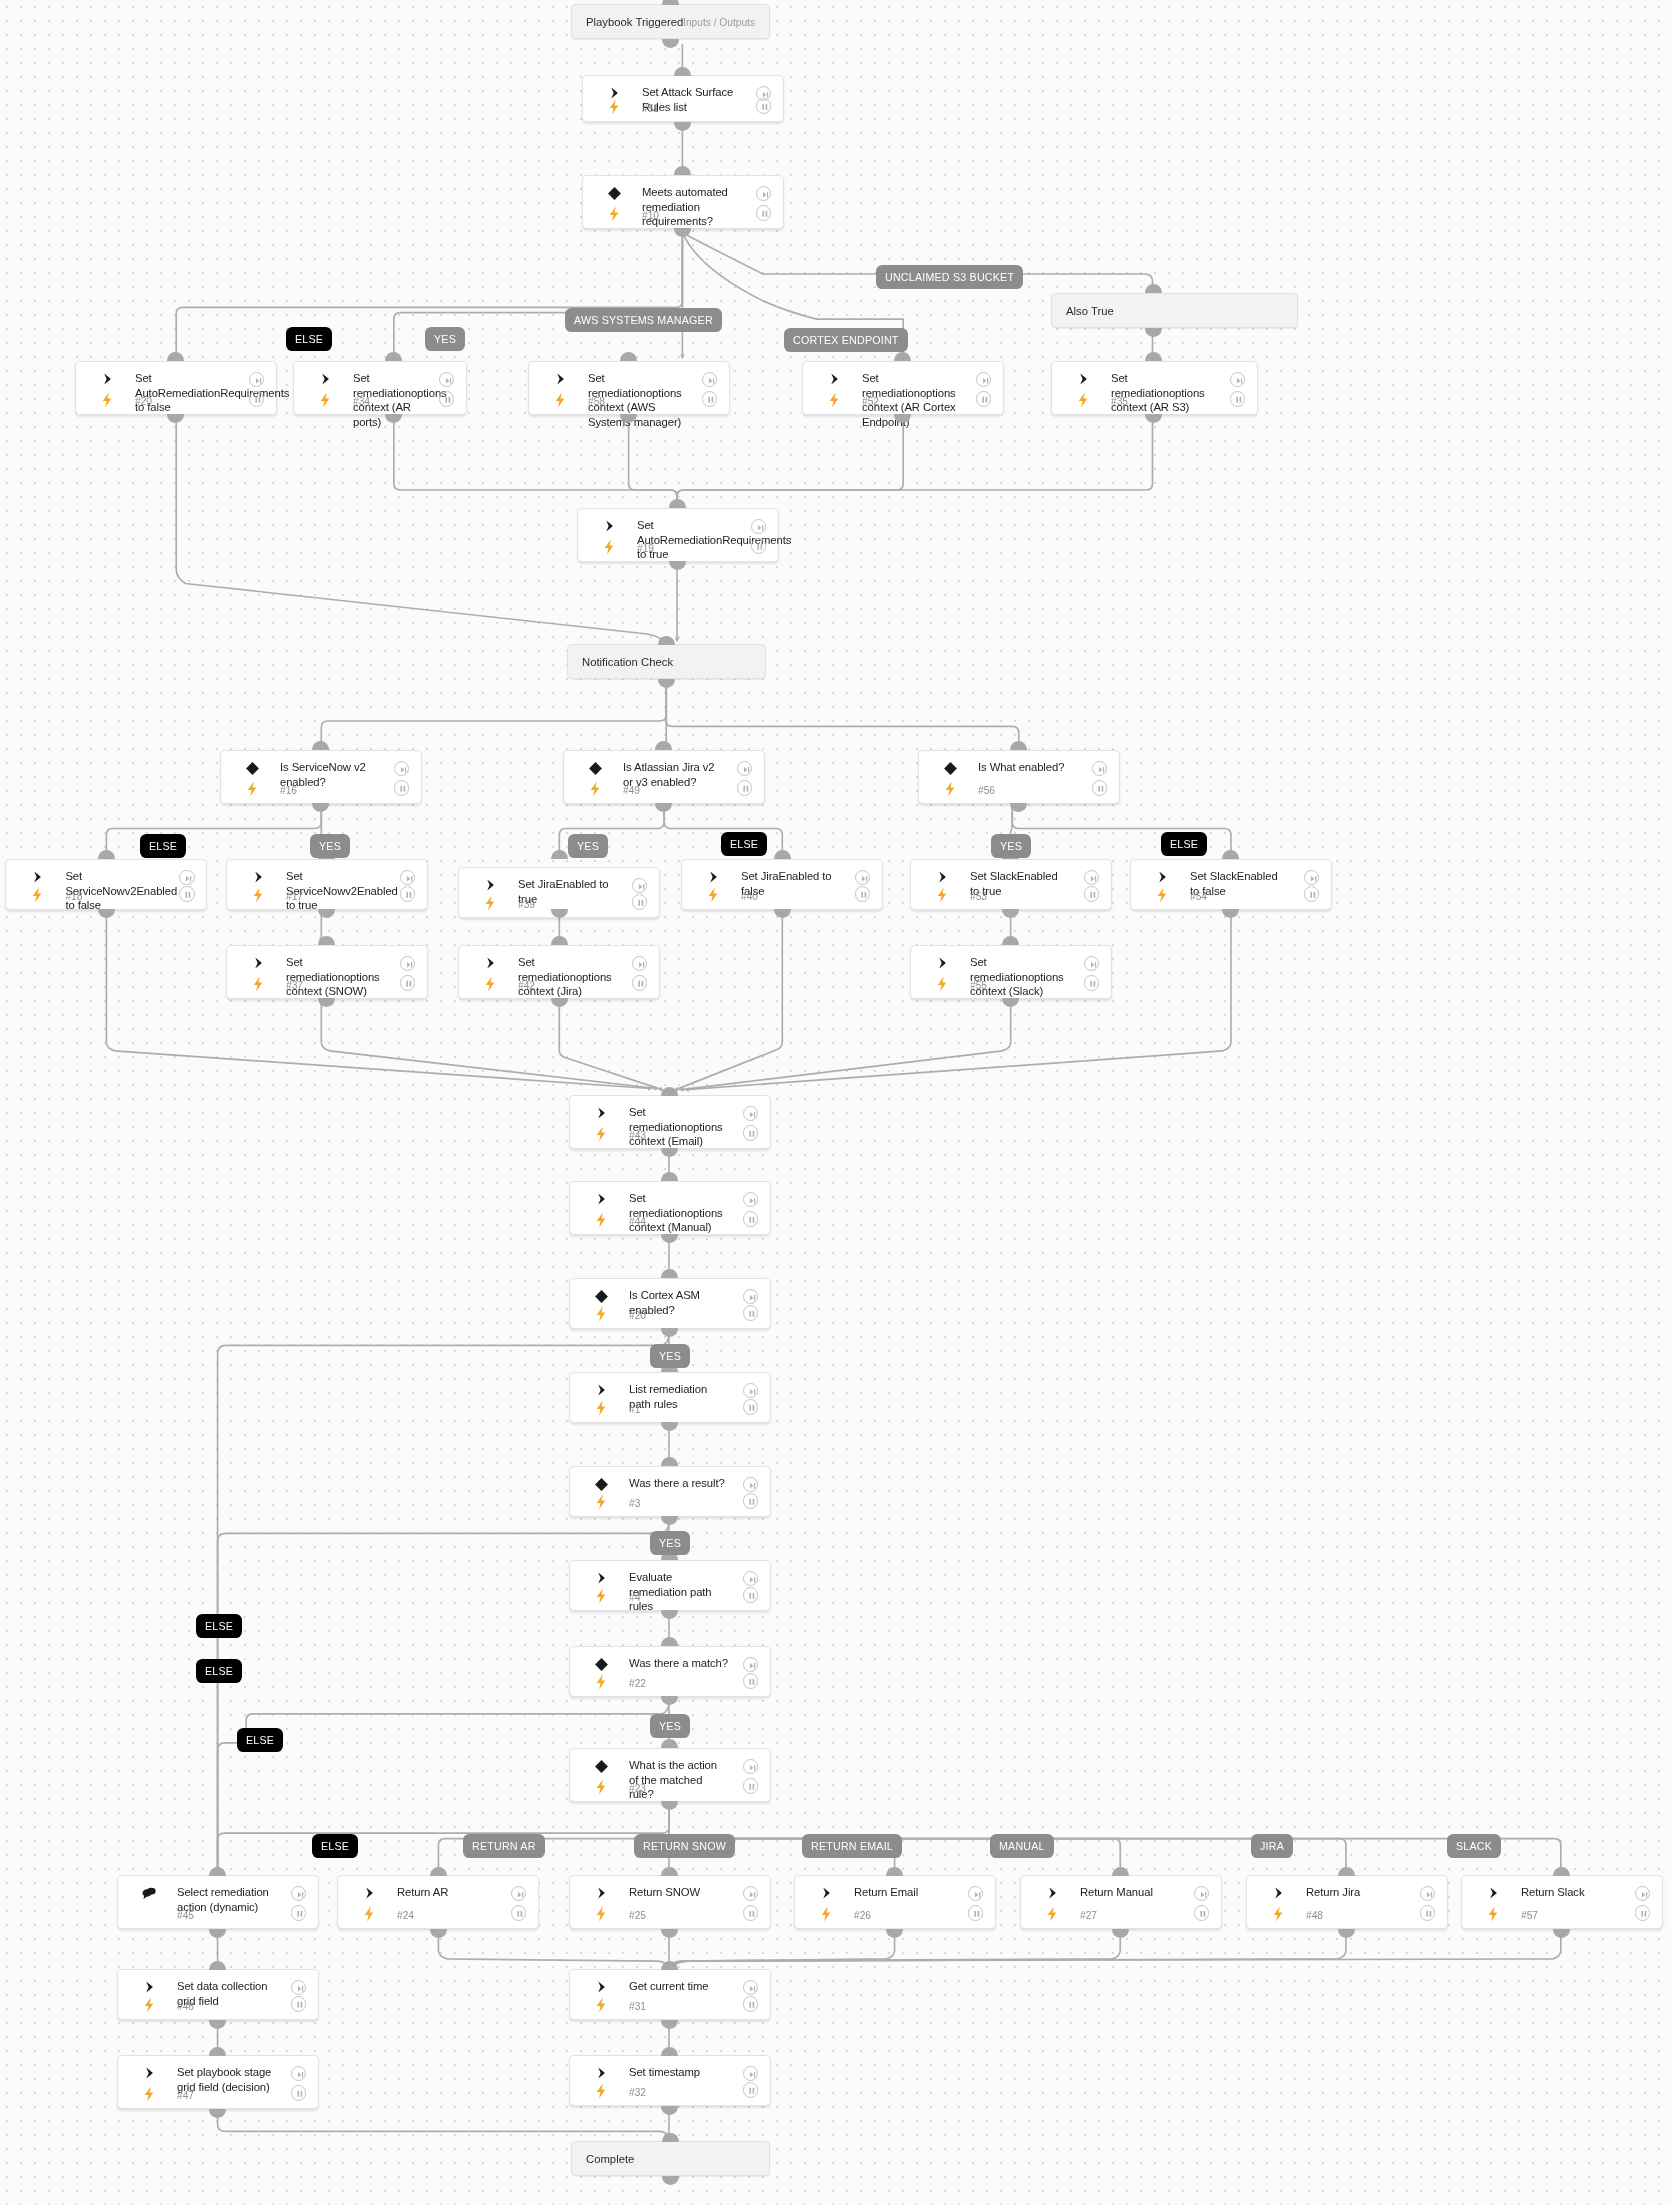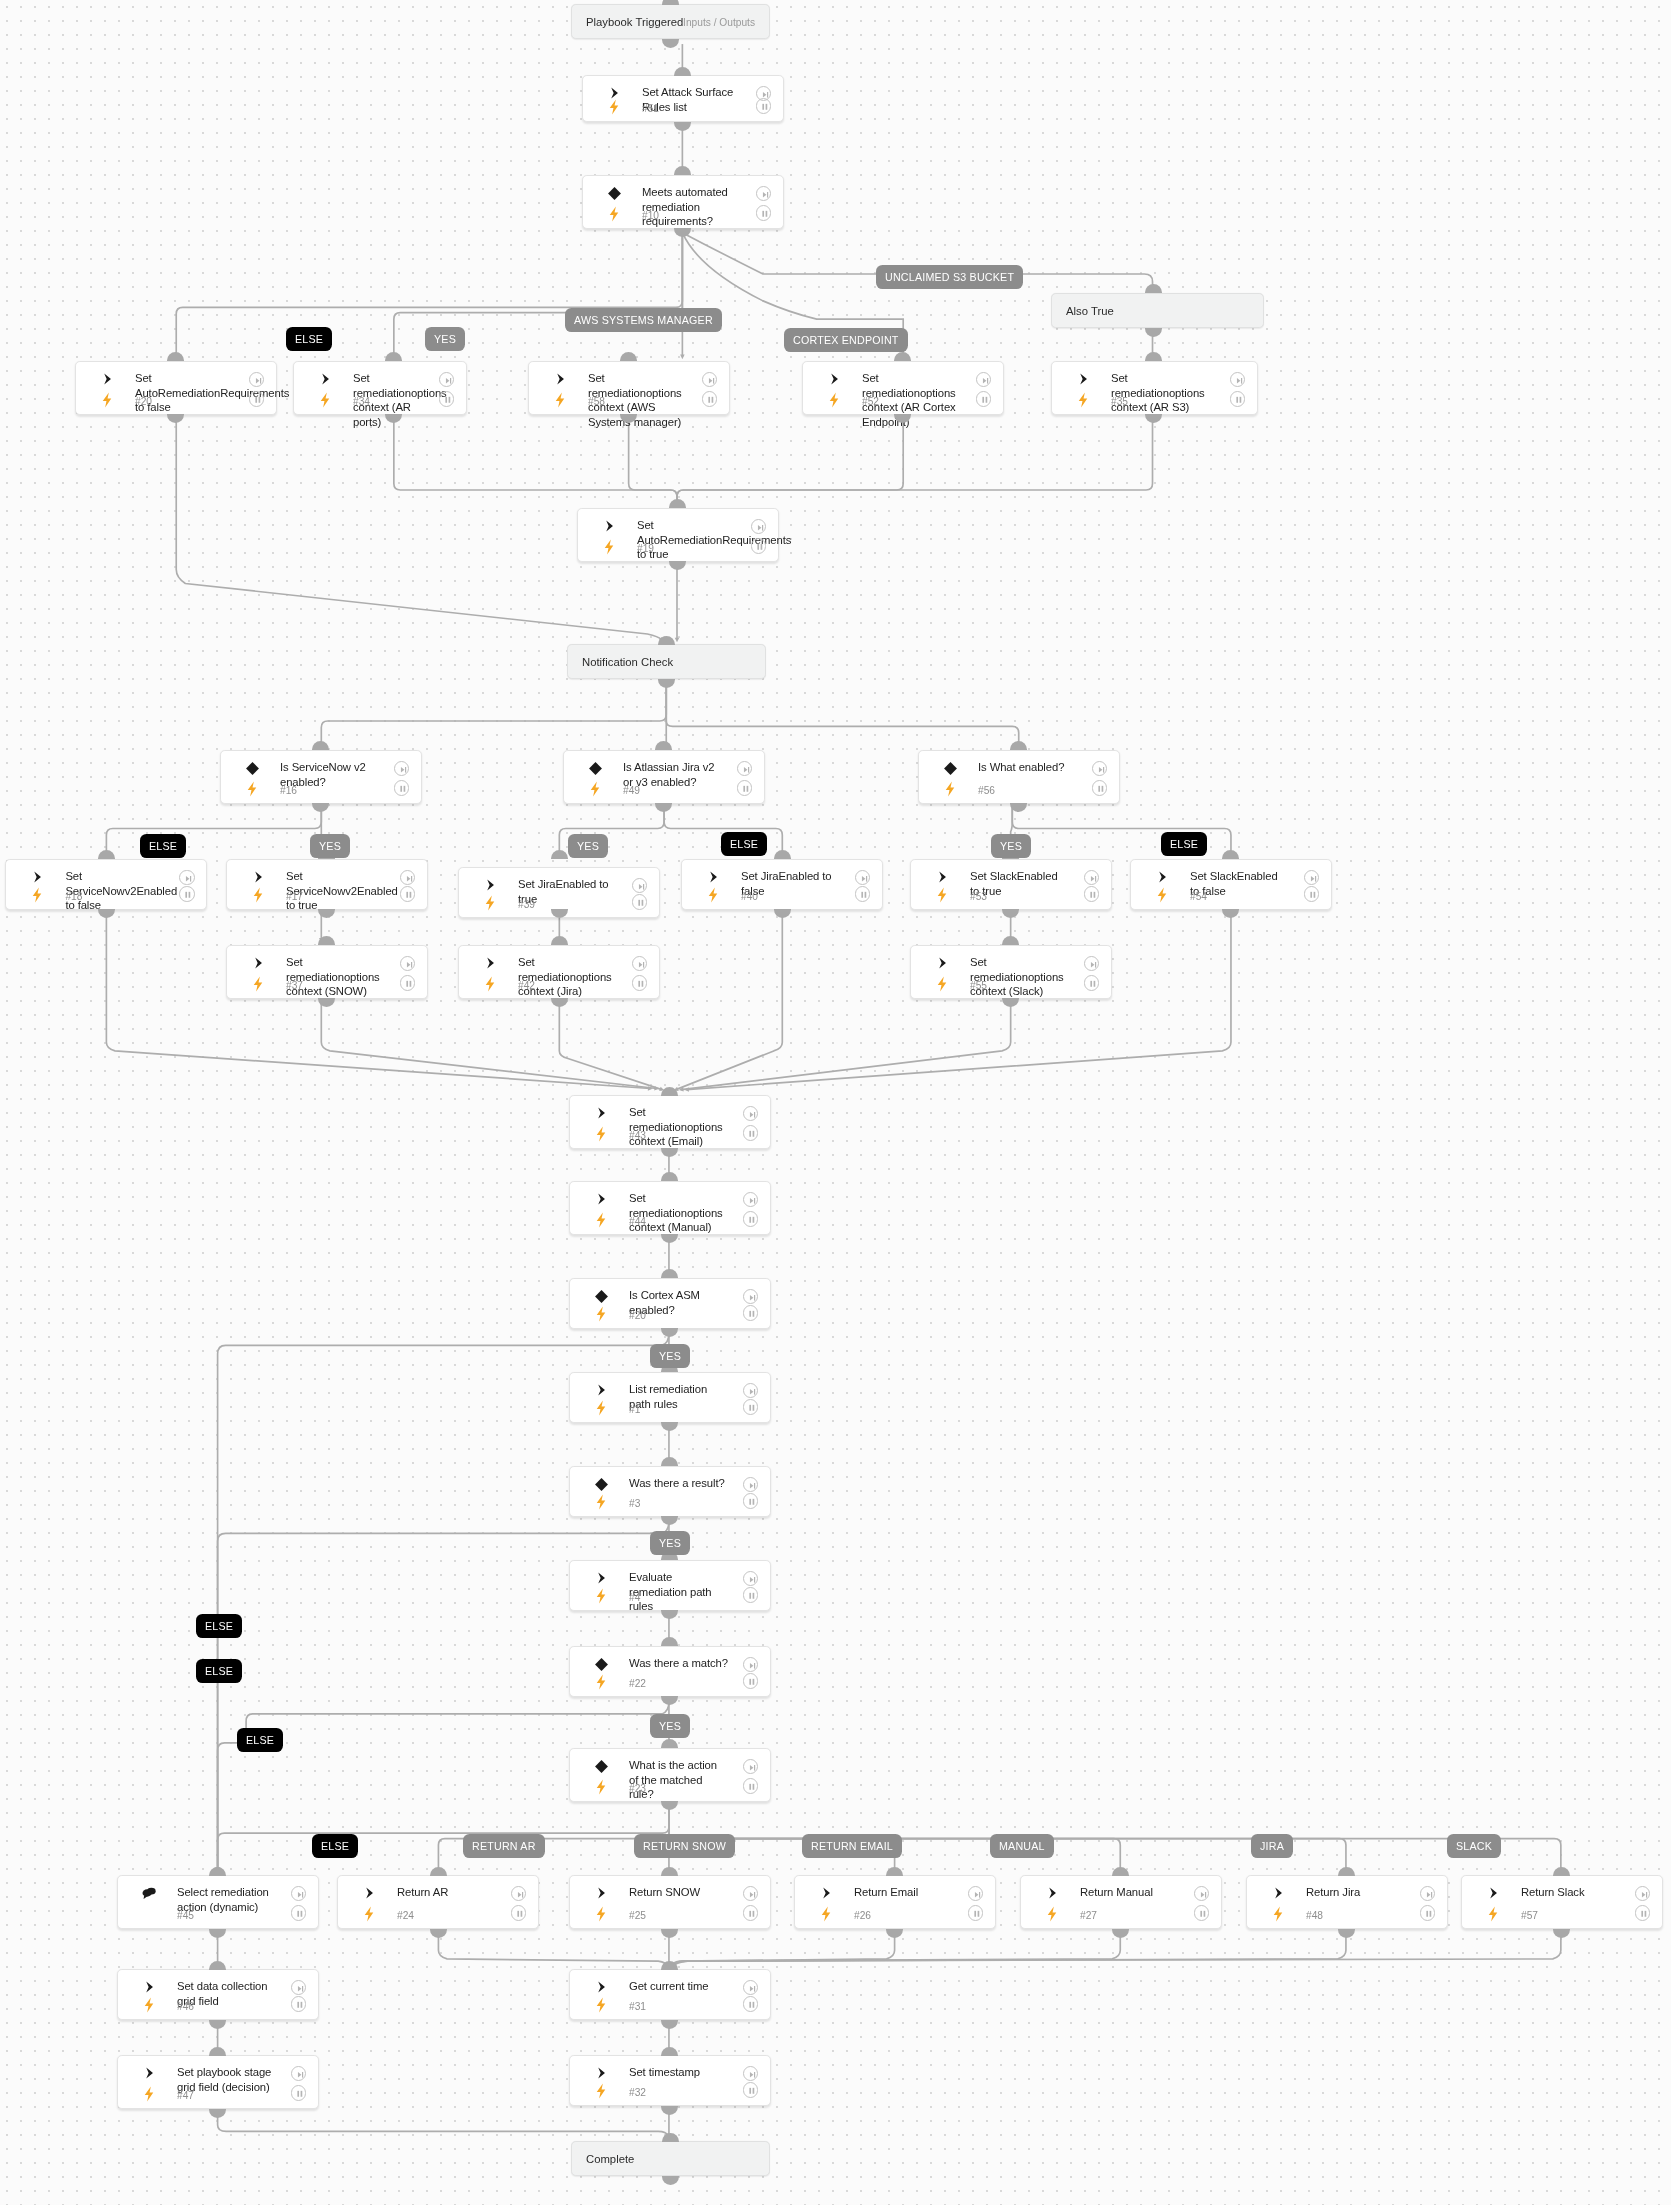--- a/index.html
+++ b/index.html
@@ -227,21 +227,21 @@
       <div class="node stage" style="left: 567px; top: 644px; width: 199px; height: 35px;">
         <div class="stitle">Notification Check</div>
       </div>
       <div class="port top" style="left: 658px; top: 636px;"></div>
       <div class="port bottom" style="left: 658px; top: 679px;"></div>
       <div class="node stage" style="left: 571px; top: 2141px; width: 199px; height: 35px;">
         <div class="stitle">Complete</div>
       </div>
       <div class="port top" style="left: 662px; top: 2133px;"></div>
       <div class="port bottom" style="left: 662px; top: 2176px;"></div>
-      <div class="node stage" style="left: 1051px; top: 293px; width: 213px; height: 35px; padding-left: 20px;">
+      <div class="node stage" style="left: 1051px; top: 293px; width: 247px; height: 35px; padding-left: 20px;">
         <div class="stitle">Also True</div>
       </div>
       <div class="port top" style="left: 1145px; top: 284px;"></div>
       <div class="port bottom" style="left: 1145px; top: 328px;"></div>
     </div>
   <div id="nodes-layer">
       <div class="node" style="left: 582px; top: 75px; width: 202px; height: 47px; padding-left: 30px;">
         <span class="glyph"><svg width="14" height="14" viewBox="0 0 26 26">
             <path d="M6 3 L18.5 13 L6 23 L10.5 13 Z" fill="#1a1a1a"></path>
           </svg></span>

